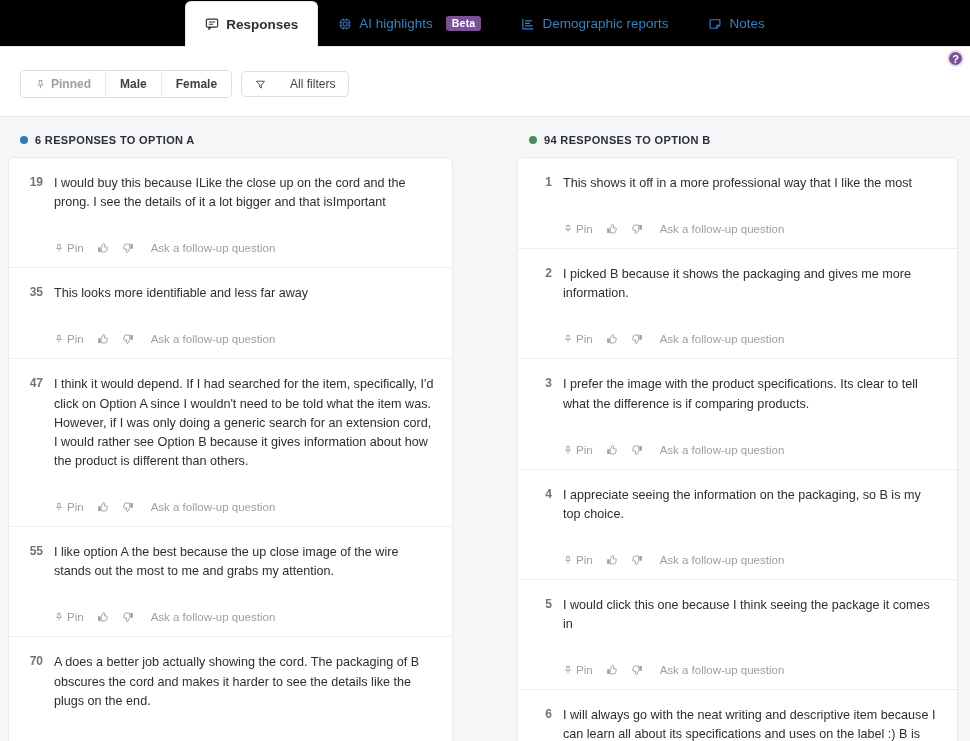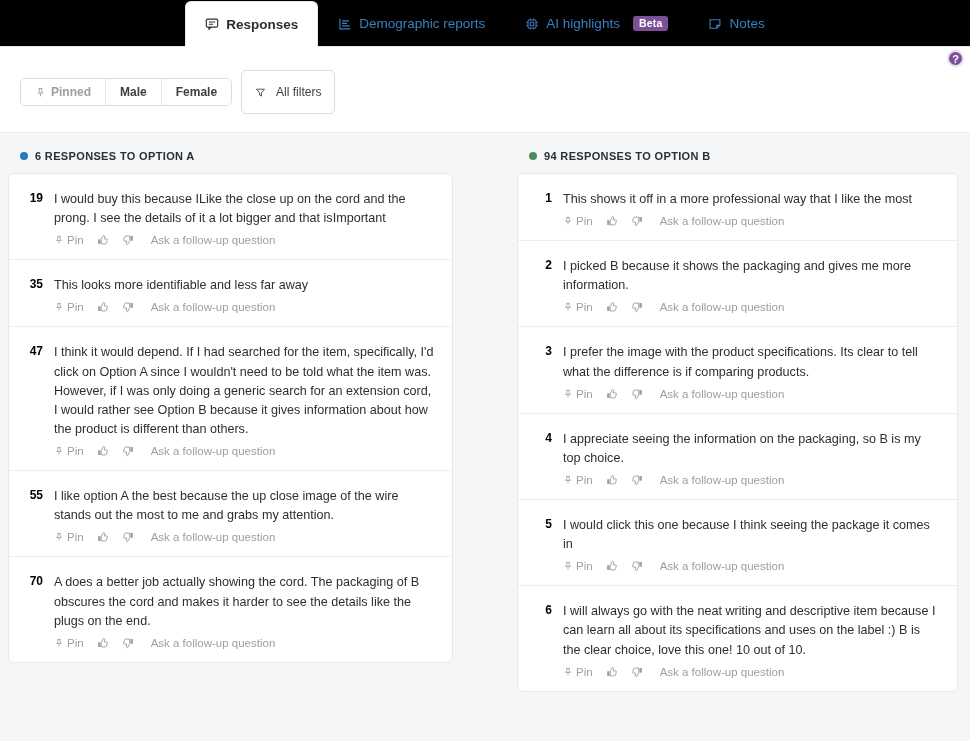--- a/index.html
+++ b/index.html
@@ -108,25 +108,25 @@
     border: none;
     border-right: 1px solid #e5e8ec;
     cursor: pointer;
     font-family: "Liberation Sans", sans-serif;
     white-space: nowrap;
     font-weight: bold;
   }
   .seg-btn:last-child { border-right: none; }
   .seg-btn.muted { color: #9aa0a6; }
   .allfilters {
-    height: 44px;
+    height: 26px;
     padding: 0 13px;
     display: flex;
     align-items: center;
-    gap: 10px;
+    gap: 24px;
     font-size: 12px;
     color: #3d4145;
     background: #ffffff;
     border: 1px solid #d9dde2;
     border-radius: 5px;
     cursor: pointer;
     font-family: "Liberation Sans", sans-serif;
     white-space: nowrap;
   }
   .help-btn {
@@ -184,21 +184,21 @@
   .resp {
     display: flex;
     gap: 11px;
     padding: 16px 18px 13px 18px;
     border-bottom: 1px solid #eceff2;
   }
   .resp:last-child { border-bottom: none; }
   .resp-num {
     font-size: 12px;
     font-weight: 700;
-    color: #000000;
+    color: #737373;
     min-width: 16px;
     text-align: right;
     padding-top: 1px;
     flex: none;
   }
   .resp-body { flex: 1 1 auto; min-width: 0; }
   .resp-text {
     font-size: 12.6px;
     line-height: 1.52;
     color: #2b2f33;
@@ -210,61 +210,62 @@
     gap: 13px;
     color: #9aa0a6;
     font-size: 11.5px;
   }
   .act {
     display: flex;
     align-items: center;
     gap: 3px;
     cursor: pointer;
     color: #9aa0a6;
+    margin-top: 24px;
   }
   .act-ask { margin-left: 4px; }
   svg { display: block; }
 </style>
 </head>
 <body>
 
 <div class="tabbar">
 
   <div class="tab active">
     <span class="ticon">
       <svg width="14" height="14" viewBox="0 0 16 16" fill="none" stroke="#2b2f33" stroke-width="1.3">
         <rect x="1.5" y="2.5" width="13" height="9" rx="1.4"></rect>
         <path d="M4.5 11.5 L4.5 14 L7.3 11.5" fill="none"></path>
         <path d="M4.4 5.8 H11.6 M4.4 8.2 H9.2" stroke-width="1.2"></path>
       </svg>
     </span>
     <span>Responses</span>
-  </div>
-
-  <div class="tab">
-    <span class="ticon">
-      <svg width="14" height="14" viewBox="0 0 16 16" fill="none" stroke="#3a7fc1" stroke-width="1.3">
-        <path d="M2.2 2 V13.6 H14"></path>
-        <path d="M4.6 4.4 H12.6 M4.6 7.3 H10.2 M4.6 10.2 H13.4" stroke-width="1.5"></path>
-      </svg>
-    </span>
-    <span>Demographic reports</span>
   </div>
 
   <div class="tab">
     <span class="ticon">
       <svg width="14" height="14" viewBox="0 0 16 16" fill="none" stroke="#3a7fc1" stroke-width="1.2">
         <rect x="3.4" y="3.4" width="9.2" height="9.2" rx="1.2"></rect>
         <rect x="5.9" y="5.9" width="4.2" height="4.2" rx=".6"></rect>
         <path d="M6.2 3.4 V1.6 M9.8 3.4 V1.6 M6.2 12.6 V14.4 M9.8 12.6 V14.4
                  M3.4 6.2 H1.6 M3.4 9.8 H1.6 M12.6 6.2 H14.4 M12.6 9.8 H14.4"></path>
       </svg>
     </span>
     <span>AI highlights</span>
     <span class="badge-beta">Beta</span>
+  </div>
+
+  <div class="tab">
+    <span class="ticon">
+      <svg width="14" height="14" viewBox="0 0 16 16" fill="none" stroke="#3a7fc1" stroke-width="1.3">
+        <path d="M2.2 2 V13.6 H14"></path>
+        <path d="M4.6 4.4 H12.6 M4.6 7.3 H10.2 M4.6 10.2 H13.4" stroke-width="1.5"></path>
+      </svg>
+    </span>
+    <span>Demographic reports</span>
   </div>
 
   <div class="tab">
     <span class="ticon">
       <svg width="14" height="14" viewBox="0 0 16 16" fill="none" stroke="#3a7fc1" stroke-width="1.3">
         <path d="M2.4 3.1 h11.2 v6.4 l-3.6 3.4 h-7.6 z"></path>
         <path d="M13.6 9.5 h-3.6 v3.4"></path>
       </svg>
     </span>
     <span>Notes</span>

